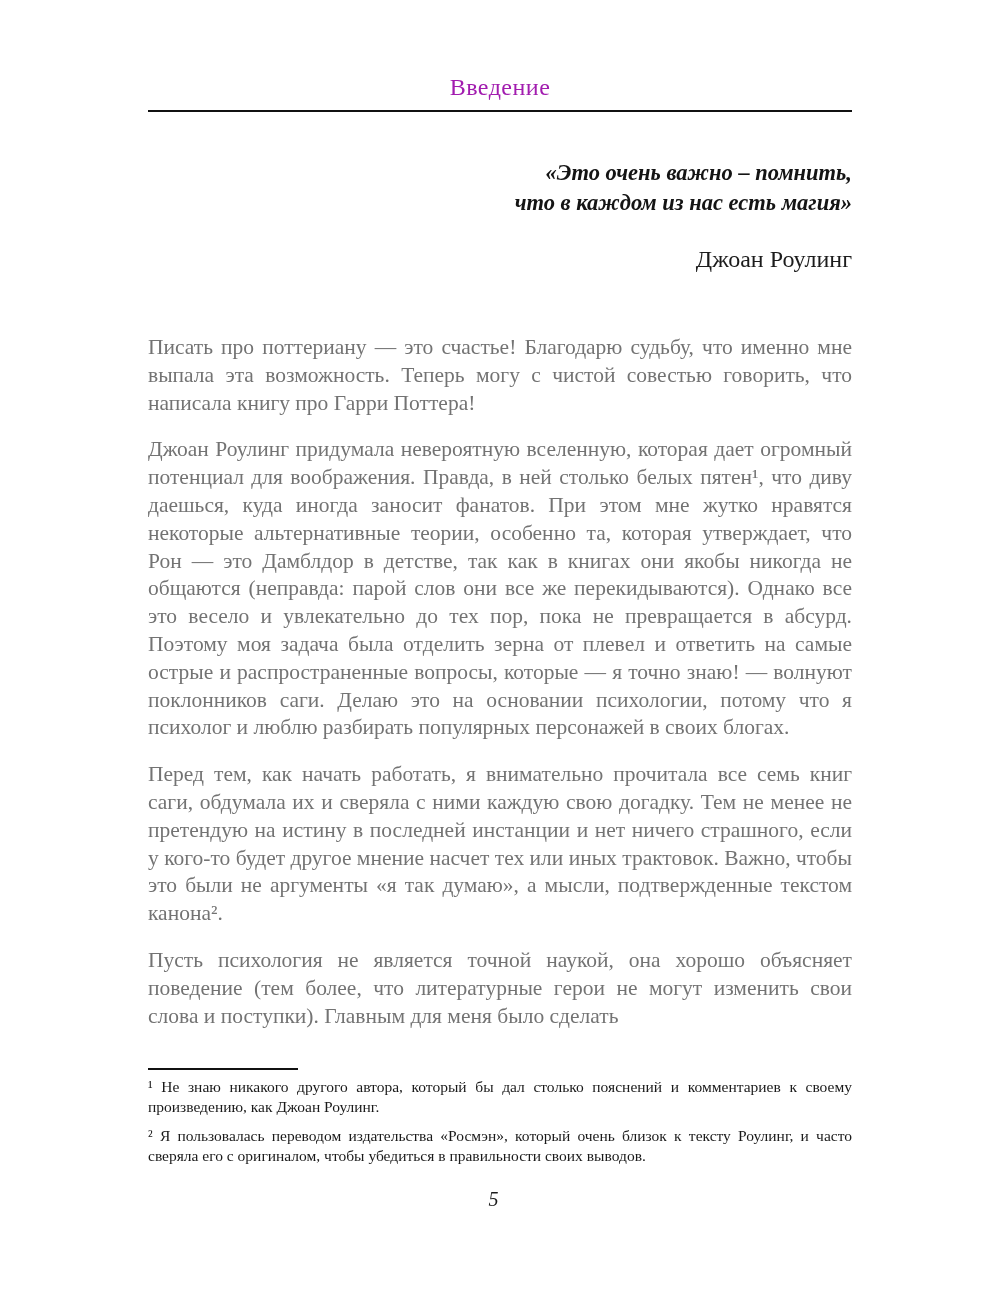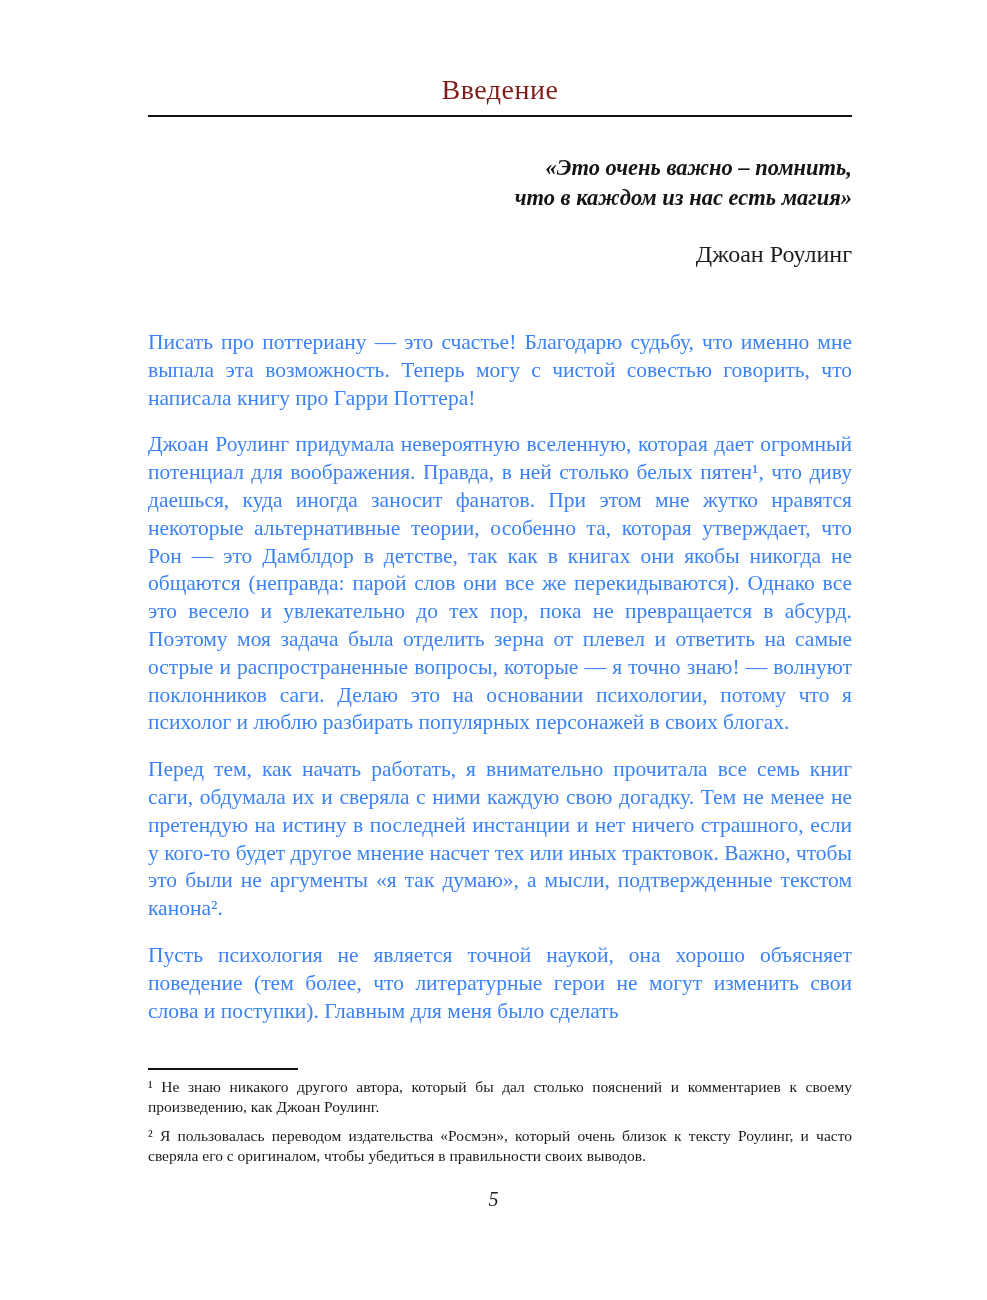--- a/index.html
+++ b/index.html
@@ -23,32 +23,32 @@
     left: 148px;
     width: 704px;
     top: 0;
   }
   
   .running-head {
     padding-top: 74px;
     text-align: center;
   }
   .running-head-title {
-    font-size: 28px;
+    font-size: 24px;
     letter-spacing: 0.5px;
-    color: #7f1d1d;
+    color: #a21caf;
   }
   .header-rule {
     border: none;
     border-top: 2px solid #111111;
     margin: 9px 0 0 0;
   }
   
   .epigraph {
-    margin-top: 36px;
+    margin-top: 46px;
     text-align: right;
     font-weight: bold;
     font-style: italic;
     font-size: 22.5px;
     line-height: 30px;
     color: #141414;
   }
   .epigraph-attribution {
     margin-top: 26px;
     text-align: right;
@@ -58,21 +58,21 @@
     color: #1c1c1c;
   }
   
   .body-text {
     margin-top: 60px;
     font-size: 21.5px;
     line-height: 27.8px;
     text-align: justify;
     hyphens: auto;
     -webkit-hyphens: auto;
-    color: #3b82f6;
+    color: #737373;
   }
   .body-text p {
     margin: 0 0 19px 0;
   }
   .body-text p:last-child {
     margin-bottom: 8px;
   }
   
   .footnotes {
     position: absolute;

